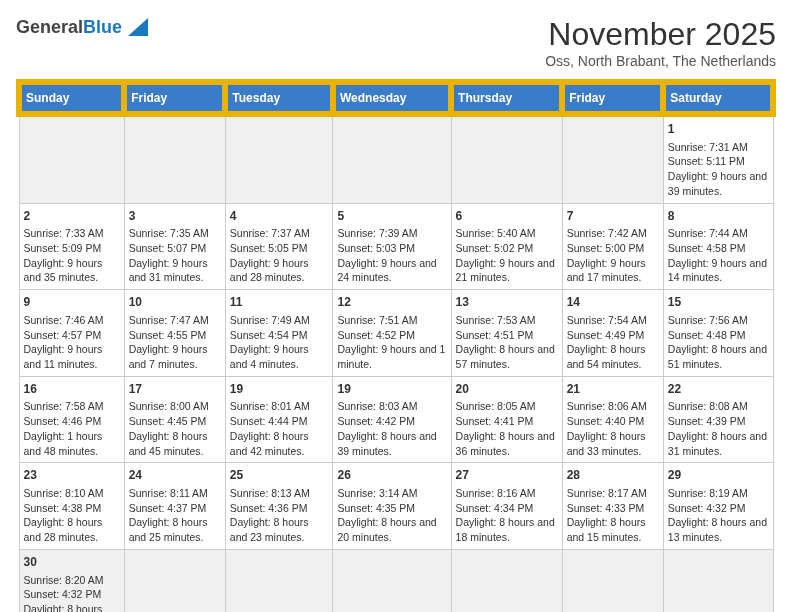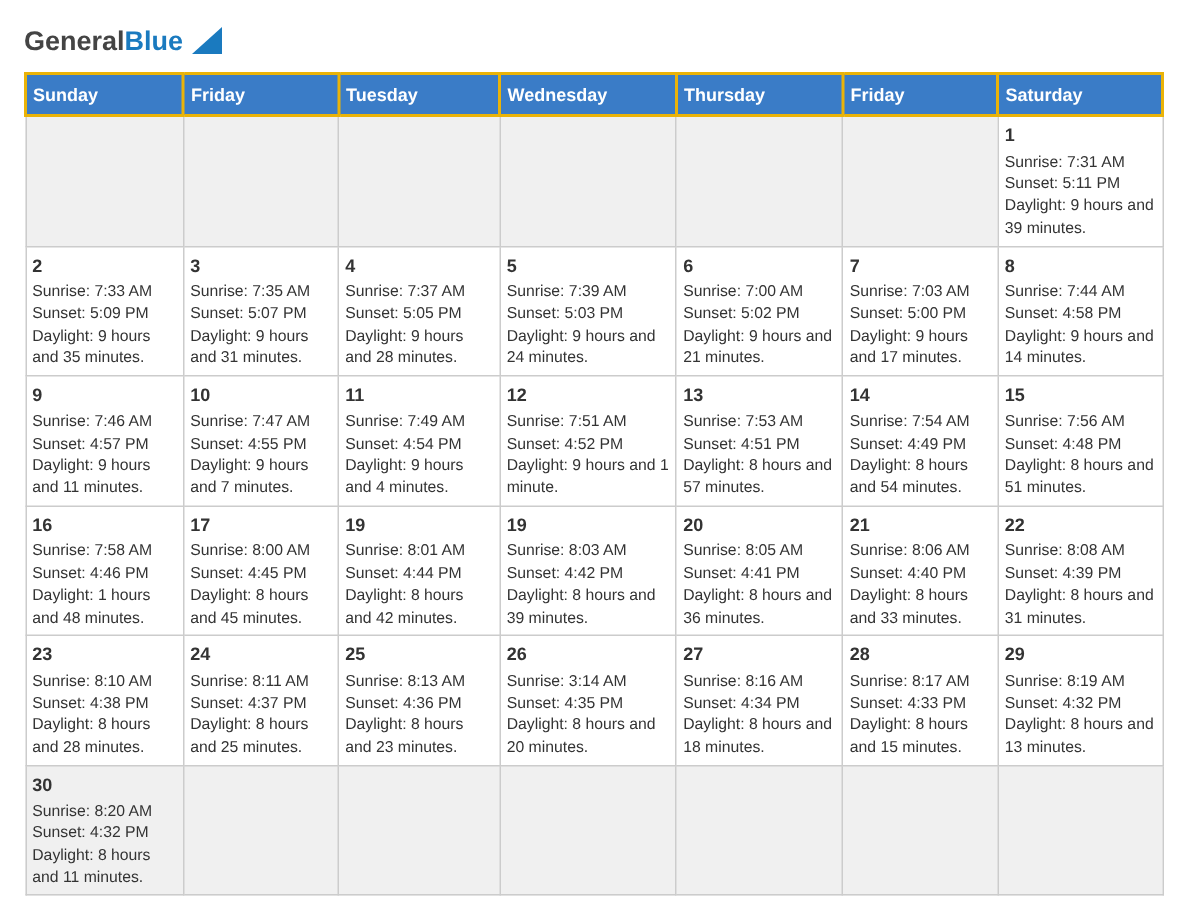--- a/index.html
+++ b/index.html
@@ -38,21 +38,21 @@
       border-collapse: collapse;
       font-size: 11px;
     }
     thead tr th {
       background: #3a7cc7;
       color: #fff;
       padding: 6px 4px;
       text-align: left;
       font-weight: bold;
       font-size: 12px;
-      border: 2px solid #eab308;
+      border: 6px solid #eab308;
     }
     tbody tr td {
       border: 1px solid #ccc;
       vertical-align: top;
       padding: 4px;
       height: 70px;
       background: #fff;
       color: #333;
       font-size: 10.5px;
       line-height: 1.4;
@@ -82,20 +82,24 @@
   <div class="logo">
     <div class="logo-wrapper">
       <div>
         <span style="font-size:18px;font-weight:bold;color:#444;">General</span><span style="font-size:18px;font-weight:bold;color:#1a7abf;">Blue</span>
       </div>
       <svg width="22" height="22" viewBox="0 0 22 22">
         <polygon points="2,20 22,2 22,20" fill="#1a7abf"></polygon>
       </svg>
     </div>
   </div>
+  <div class="title-area">
+    <div class="month-title">November 2025</div>
+    <div class="subtitle">Oss, North Brabant, The Netherlands</div>
+  </div>
 </div>
 
 <table>
   <thead>
     <tr>
     <th>Sunday</th>
         <th>Friday</th>
         <th>Tuesday</th>
         <th>Wednesday</th>
         <th>Thursday</th>
@@ -138,27 +142,27 @@
           <div>Daylight: 9 hours and 28 minutes.</div>
         </td>
         <td>
           <span class="day-num">5</span>
           <div>Sunrise: 7:39 AM</div>
           <div>Sunset: 5:03 PM</div>
           <div>Daylight: 9 hours and 24 minutes.</div>
         </td>
         <td>
           <span class="day-num">6</span>
-          <div>Sunrise: 7:00 AM</div>
+          <div>Sunrise: 5:40 AM</div>
           <div>Sunset: 5:02 PM</div>
           <div>Daylight: 9 hours and 21 minutes.</div>
         </td>
         <td>
           <span class="day-num">7</span>
-          <div>Sunrise: 7:03 AM</div>
+          <div>Sunrise: 7:42 AM</div>
           <div>Sunset: 5:00 PM</div>
           <div>Daylight: 9 hours and 17 minutes.</div>
         </td>
         <td>
           <span class="day-num">8</span>
           <div>Sunrise: 7:44 AM</div>
           <div>Sunset: 4:58 PM</div>
           <div>Daylight: 9 hours and 14 minutes.</div>
         </td>
       </tr>

